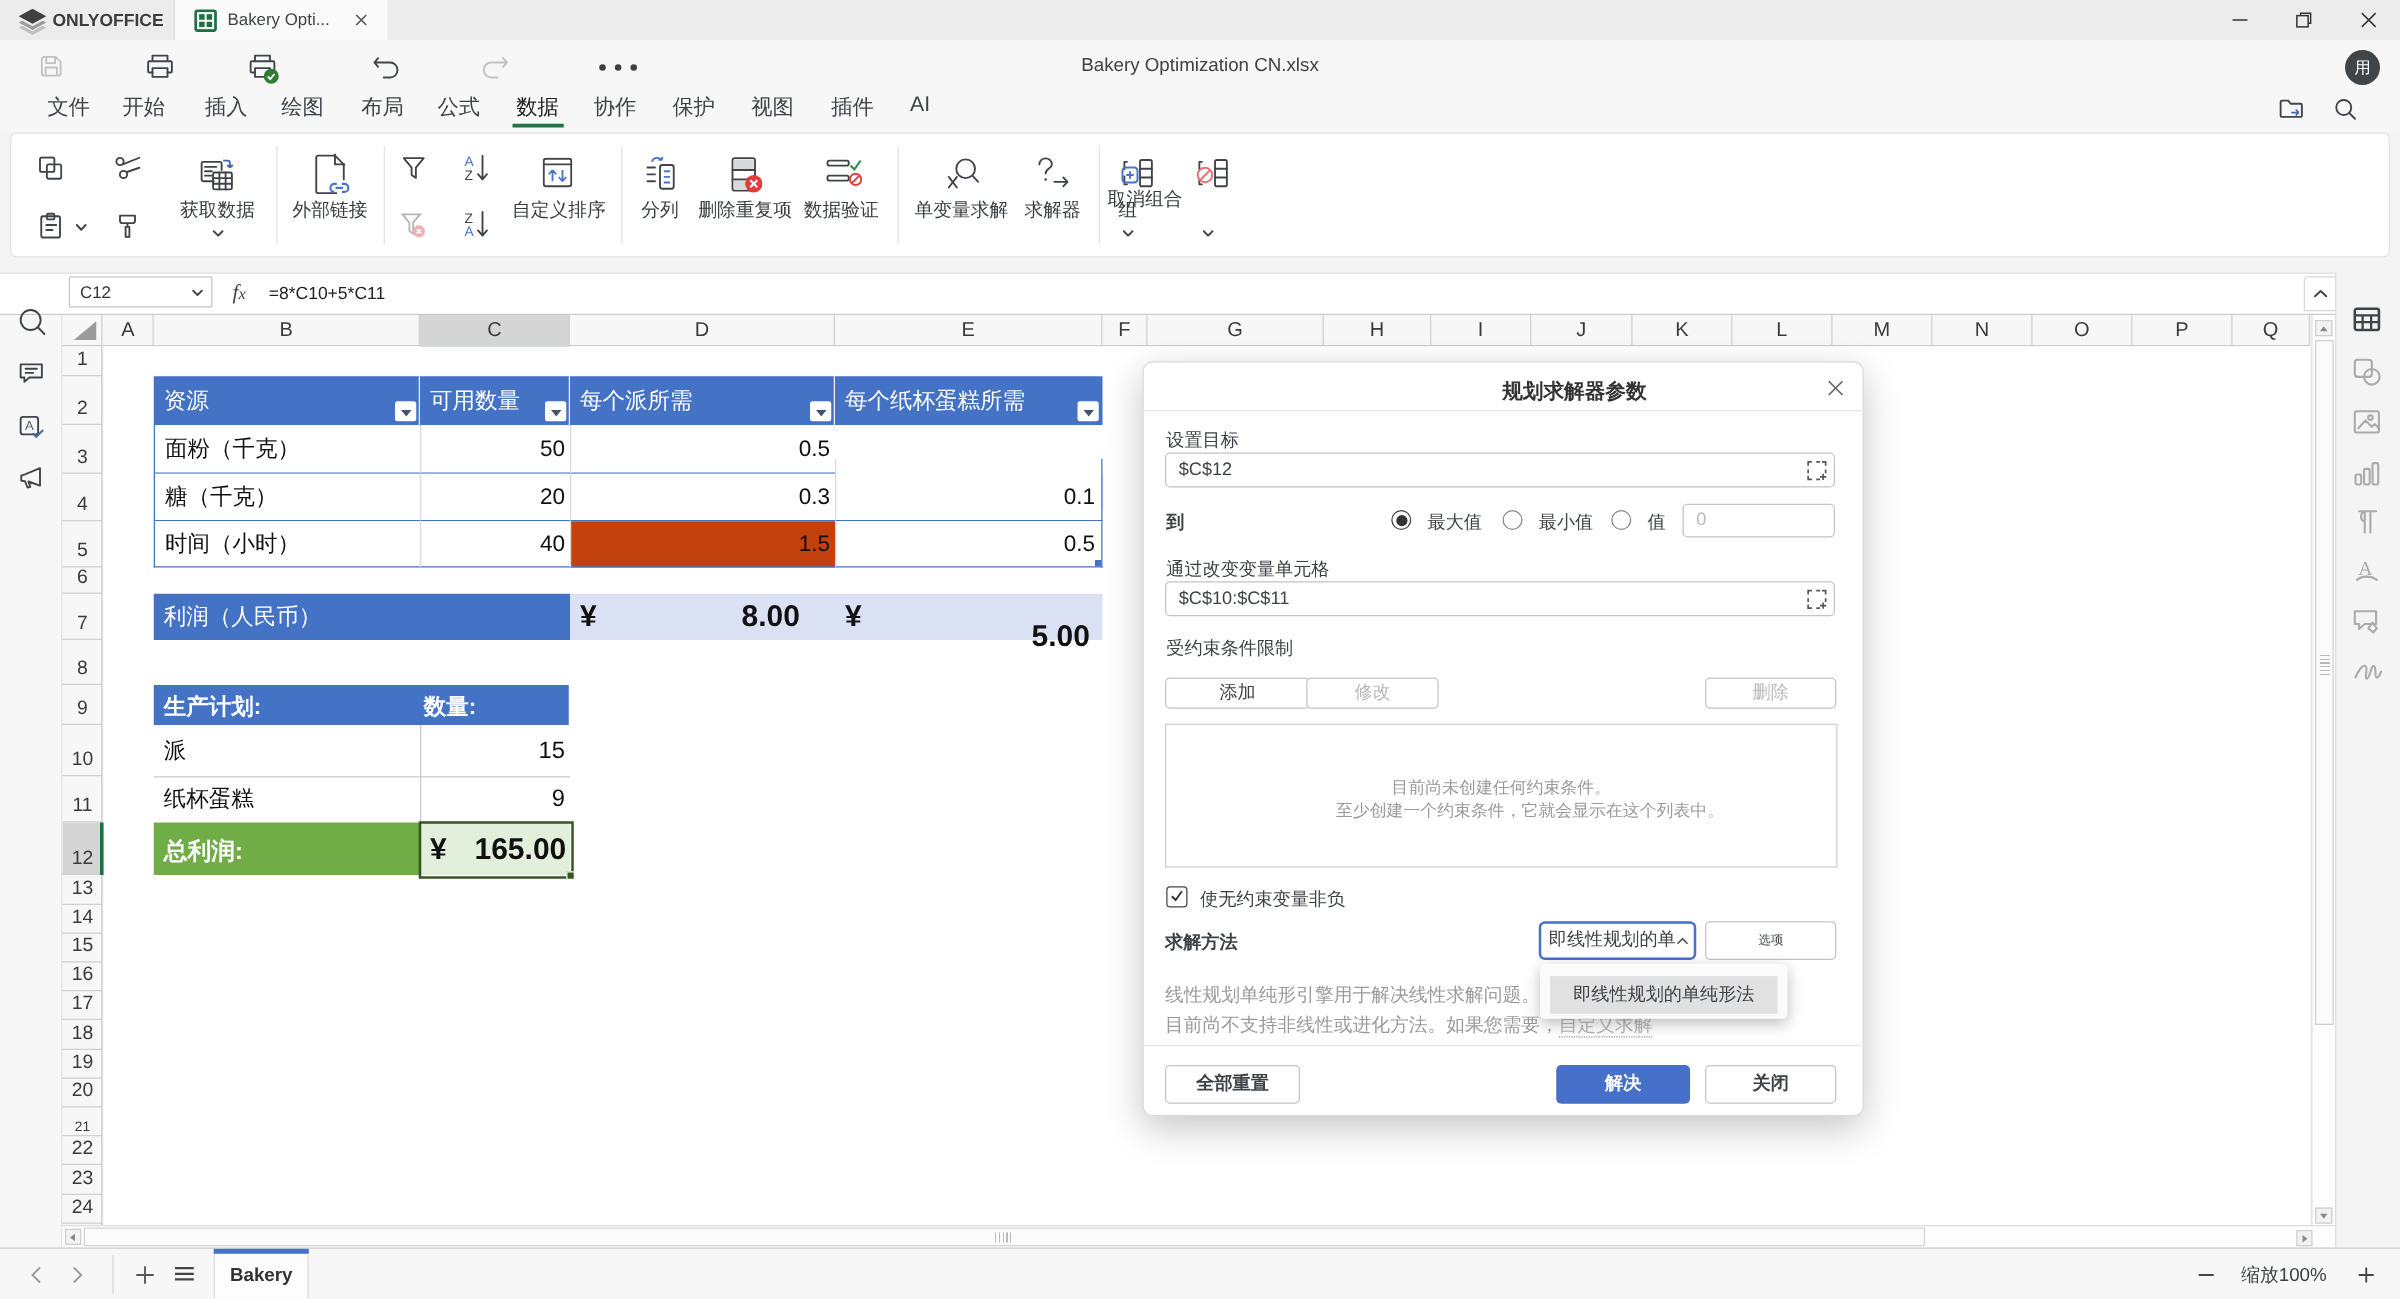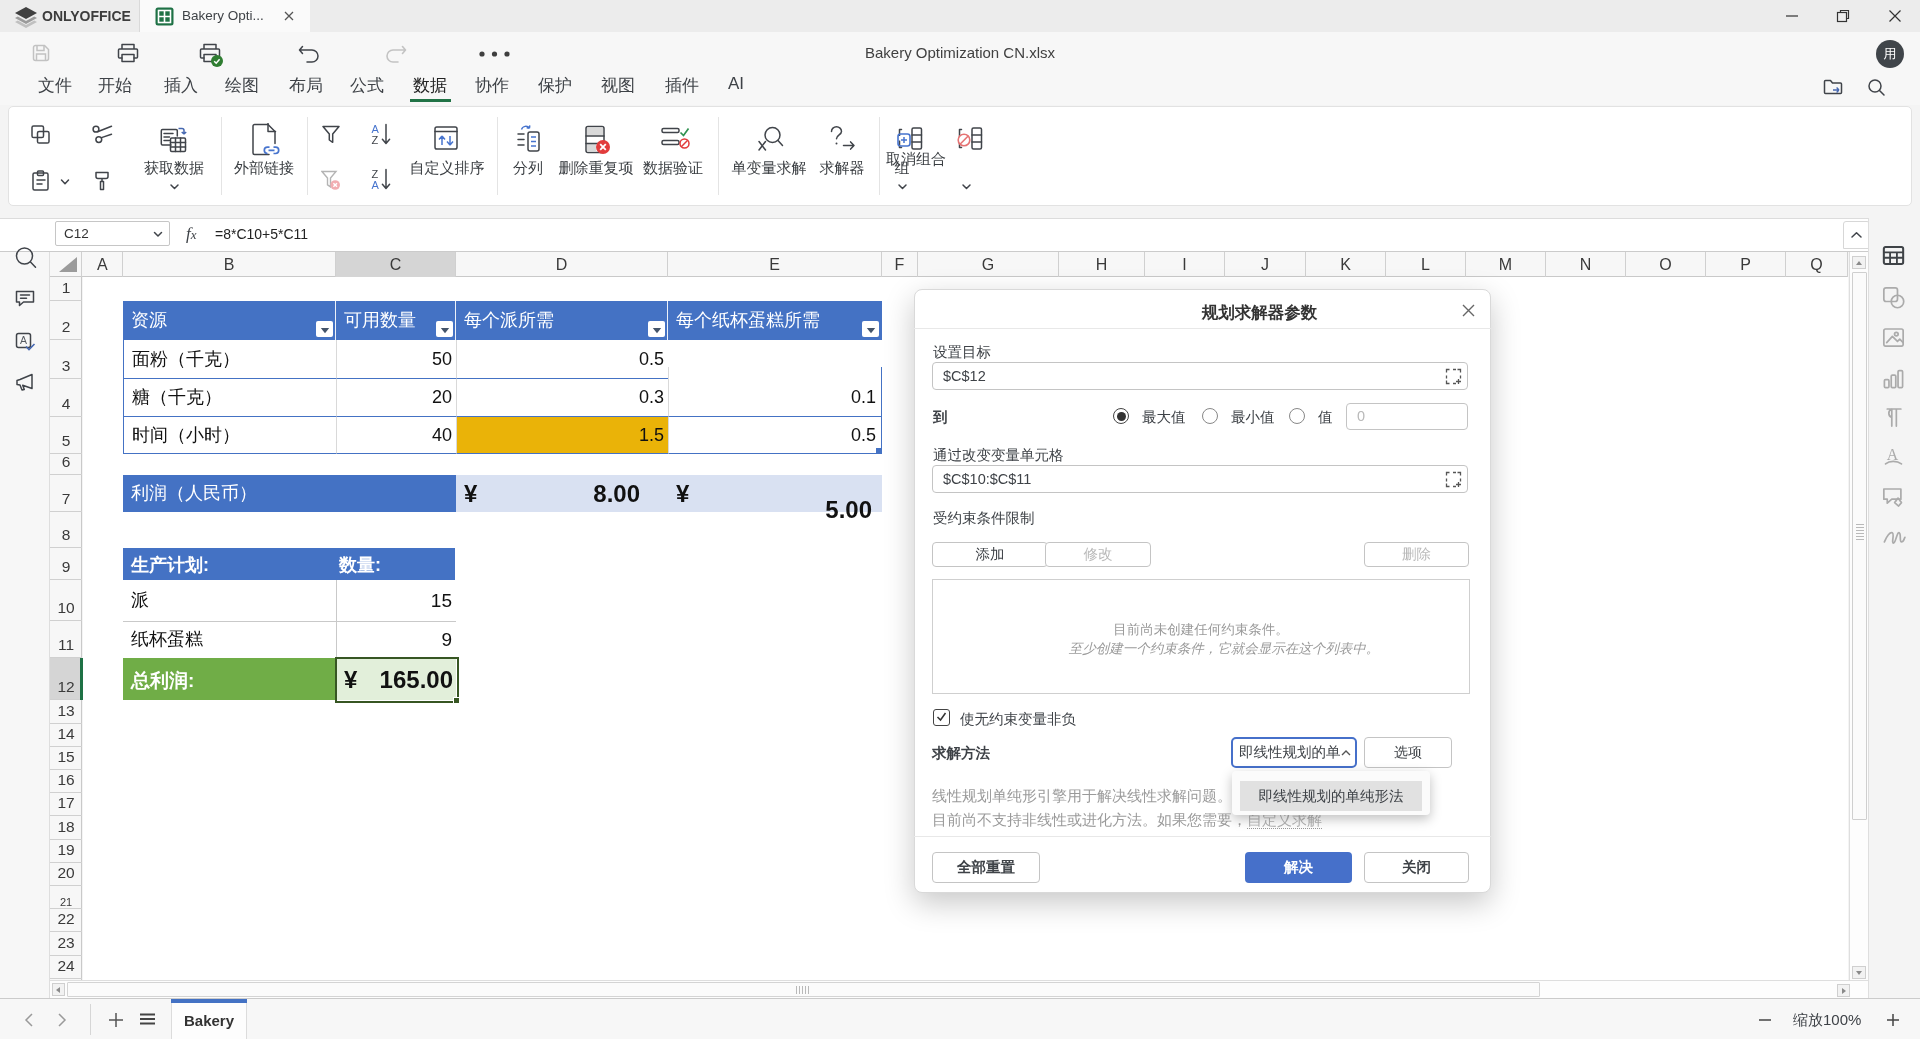--- a/index.html
+++ b/index.html
@@ -316,21 +316,21 @@
 <div class="ab" style="left:123px;top:340.2px;width:213px;height:38.69999999999999px;background:#fff;font-size:18px;color:#111;line-height:38.69999999999999px;padding-left:8px;border-left:1.5px solid #4472c4;border-bottom:1px solid #4472c4;white-space:nowrap;">面粉（千克）</div>
 <div class="ab" style="left:336px;top:340.2px;width:120px;height:38.69999999999999px;background:#fff;font-size:18px;color:#111;line-height:38.69999999999999px;text-align:right;padding-right:4px;border-bottom:1px solid #4472c4;border-left:1px solid #d9d9d9;">50</div>
 <div class="ab" style="left:456px;top:340.2px;width:212px;height:38.69999999999999px;background:#fff;font-size:18px;color:#111;line-height:38.69999999999999px;text-align:right;padding-right:4px;border-bottom:1px solid #4472c4;border-left:1px solid #d9d9d9;">0.5</div>
 <div class="ab" style="left:668px;top:340.2px;width:214px;height:38.69999999999999px;background:#fff;font-size:18px;color:#111;line-height:38.69999999999999px;text-align:right;padding-right:5px;border-bottom:1px solid #4472c4;border-left:1px solid #d9d9d9;border-right:1.5px solid #4472c4;margin-top:27px;">0.2</div>
 <div class="ab" style="left:123px;top:378.9px;width:213px;height:37.900000000000034px;background:#fff;font-size:18px;color:#111;line-height:37.900000000000034px;padding-left:8px;border-left:1.5px solid #4472c4;border-bottom:1px solid #4472c4;white-space:nowrap;">糖（千克）</div>
 <div class="ab" style="left:336px;top:378.9px;width:120px;height:37.900000000000034px;background:#fff;font-size:18px;color:#111;line-height:37.900000000000034px;text-align:right;padding-right:4px;border-bottom:1px solid #4472c4;border-left:1px solid #d9d9d9;">20</div>
 <div class="ab" style="left:456px;top:378.9px;width:212px;height:37.900000000000034px;background:#fff;font-size:18px;color:#111;line-height:37.900000000000034px;text-align:right;padding-right:4px;border-bottom:1px solid #4472c4;border-left:1px solid #d9d9d9;">0.3</div>
 <div class="ab" style="left:668px;top:378.9px;width:214px;height:37.900000000000034px;background:#fff;font-size:18px;color:#111;line-height:37.900000000000034px;text-align:right;padding-right:5px;border-bottom:1px solid #4472c4;border-left:1px solid #d9d9d9;border-right:1.5px solid #4472c4;">0.1</div>
 <div class="ab" style="left:123px;top:416.8px;width:213px;height:37.599999999999966px;background:#fff;font-size:18px;color:#111;line-height:37.599999999999966px;padding-left:8px;border-left:1.5px solid #4472c4;border-bottom:1px solid #4472c4;white-space:nowrap;">时间（小时）</div>
 <div class="ab" style="left:336px;top:416.8px;width:120px;height:37.599999999999966px;background:#fff;font-size:18px;color:#111;line-height:37.599999999999966px;text-align:right;padding-right:4px;border-bottom:1px solid #4472c4;border-left:1px solid #d9d9d9;">40</div>
-<div class="ab" style="left:456px;top:416.8px;width:212px;height:37.599999999999966px;background:#eab308;font-size:18px;color:#111;line-height:37.599999999999966px;text-align:right;padding-right:4px;border-bottom:1px solid #4472c4;border-left:1px solid #d9d9d9;">1.5</div>
+<div class="ab" style="left:456px;top:416.8px;width:212px;height:37.599999999999966px;background:#c2410c;font-size:18px;color:#111;line-height:37.599999999999966px;text-align:right;padding-right:4px;border-bottom:1px solid #4472c4;border-left:1px solid #d9d9d9;">1.5</div>
 <div class="ab" style="left:668px;top:416.8px;width:214px;height:37.599999999999966px;background:#fff;font-size:18px;color:#111;line-height:37.599999999999966px;text-align:right;padding-right:5px;border-bottom:1px solid #4472c4;border-left:1px solid #d9d9d9;border-right:1.5px solid #4472c4;">0.5</div>
 <div class="ab" style="left:876px;top:448px;width:5px;height:5px;background:#4472c4;"></div>
 <div class="ab" style="left:123px;top:474.8px;width:333px;height:37.599999999999966px;background:#4472c4;color:#fff;font-size:18px;font-weight:500;line-height:37.6px;padding-left:8px;">利润（人民币）</div>
 <div class="ab" style="left:456px;top:474.8px;width:212px;height:37.599999999999966px;background:#d9e1f2;"></div>
 <div class="ab" style="left:464px;top:480px;font-size:24px;font-weight:700;color:#111;">¥</div>
 <div class="ab" style="left:456px;top:480px;width:184px;text-align:right;font-size:24px;font-weight:700;color:#111;">8.00</div>
 <div class="ab" style="left:668px;top:474.8px;width:214px;height:37.599999999999966px;background:#d9e1f2;"></div>
 <div class="ab" style="left:676px;top:480px;font-size:24px;font-weight:700;color:#111;">¥</div>
 <div class="ab" style="left:668px;top:496px;width:204px;text-align:right;font-size:24px;font-weight:700;color:#111;">5.00</div>
 <div class="ab" style="left:123px;top:547.6px;width:332px;height:32.10000000000002px;background:#4472c4;"></div>
@@ -454,31 +454,31 @@
 <svg class="ab" style="left:1445px;top:471.0px;" width="17" height="17" viewBox="0 0 17 17">
 <path d="M1.5 4.5v-3h3M8 1.5h3M12.5 1.5h3v3M15.5 7.5v3M1.5 7.5v3M1.5 12.5v3h3M8 15.5h3" stroke="#555" stroke-width="1.3" fill="none"></path>
 <path d="M13.5 11v5M11 13.5h5" stroke="#555" stroke-width="1.3"></path>
   </svg>
 <div class="ab" style="left:933px;top:509px;font-size:14.5px;color:#3e4247;white-space:nowrap;">受约束条件限制</div>
 <div class="ab" style="left:932px;top:541.7px;width:116px;height:25.299999999999955px;background:#fff;border:1px solid #c4c4c4;border-radius:4px;color:#3e4247;font-size:14.5px;font-weight:400;text-align:center;line-height:23.299999999999955px;">添加</div>
 <div class="ab" style="left:1045px;top:541.7px;width:106px;height:25.299999999999955px;background:#fff;border:1px solid #c4c4c4;border-radius:4px;color:#b9b9b9;font-size:14.5px;font-weight:400;text-align:center;line-height:23.299999999999955px;">修改</div>
 <div class="ab" style="left:1364px;top:541.7px;width:105px;height:25.299999999999955px;background:#fff;border:1px solid #c4c4c4;border-radius:4px;color:#b9b9b9;font-size:14.5px;font-weight:400;text-align:center;line-height:23.299999999999955px;">删除</div>
 <div class="ab" style="left:932px;top:579px;width:538px;height:115px;background:#fff;border:1px solid #cfcfcf;"></div>
 <div class="ab" style="left:932px;top:621px;width:538px;text-align:center;font-size:13.5px;color:#9a9a9a;">目前尚未创建任何约束条件。</div>
-<div class="ab" style="left:932px;top:640px;width:584px;text-align:center;font-size:13.5px;color:#9a9a9a;font-style:italic;">至少创建一个约束条件，它就会显示在这个列表中。</div>
+<div class="ab" style="left:932px;top:640px;width:584px;text-align:center;font-size:13.5px;color:#9a9a9a;">至少创建一个约束条件，它就会显示在这个列表中。</div>
 <div class="ab" style="left:933px;top:709px;width:17px;height:17px;border:1.6px solid #444;border-radius:3px;"></div>
 <svg class="ab" style="left:936px;top:712px;" width="11" height="10" viewBox="0 0 11 10">
     <path d="M1.5 5l3 3 5-7" stroke="#333" stroke-width="1.5" fill="none"></path>
   </svg>
 <div class="ab" style="left:960px;top:710px;font-size:14.5px;color:#3e4247;white-space:nowrap;">使无约束变量非负</div>
 <div class="ab" style="left:932px;top:744px;font-size:14.5px;color:#3e4247;font-weight:700;white-space:nowrap;">求解方法</div>
 <div class="ab" style="left:932px;top:787px;font-size:15px;color:#9a9a9a;white-space:nowrap;">线性规划单纯形引擎用于解决线性求解问题。</div>
 <div class="ab" style="left:932px;top:811px;font-size:15px;color:#9a9a9a;white-space:nowrap;">目前尚不支持非线性或进化方法。如果您需要，<span style="color:#b5b5b5;border-bottom:1px dotted #9a9a9a;">自定义求解</span></div>
 <div class="ab" style="left:1231px;top:737px;width:126px;height:31px;background:#fff;border:2px solid #4670ca;border-radius:5px;overflow:hidden;font-size:14.5px;color:#3e4247;line-height:27px;padding-left:6px;white-space:nowrap;">即线性规划的单</div>
 <svg class="ab" style="left:1340px;top:749px;" width="12" height="8" viewBox="0 0 12 8">
     <path d="M2 6 6 2l4 4" stroke="#555" stroke-width="1.4" fill="none"></path>
   </svg>
-<div class="ab" style="left:1364px;top:737px;width:88px;height:31px;background:#fff;border:1px solid #c4c4c4;border-radius:4px;color:#3e4247;font-size:14px;font-weight:400;text-align:center;line-height:29px;">选项</div>
+<div class="ab" style="left:1364px;top:737px;width:105px;height:31px;background:#fff;border:1px solid #c4c4c4;border-radius:4px;color:#3e4247;font-size:10px;font-weight:400;text-align:center;line-height:29px;">选项</div>
 <div class="ab" style="left:1232px;top:771px;width:198px;height:44px;background:#fbfbfb;border-radius:4px;box-shadow:0 4px 12px rgba(0,0,0,.25);"></div>
 <div class="ab" style="left:1240px;top:781px;width:182px;height:30px;background:#e1e1e1;font-size:14.5px;color:#3e4247;text-align:center;line-height:30px;white-space:nowrap;">即线性规划的单纯形法</div>
 <div class="ab" style="left:914px;top:836px;width:577px;height:1px;background:#e8e8e8;"></div>
 <div class="ab" style="left:932px;top:852px;width:108px;height:31px;background:#fff;border:1px solid #c4c4c4;border-radius:4px;color:#3e4247;font-size:14.5px;font-weight:600;text-align:center;line-height:29px;">全部重置</div>
 <div class="ab" style="left:1245px;top:852px;width:107px;height:31px;background:#4670ca;border-radius:4px;color:#fff;font-size:14.5px;font-weight:700;text-align:center;line-height:31px;">解决</div>
 <div class="ab" style="left:1364px;top:852px;width:105px;height:31px;background:#fff;border:1px solid #c4c4c4;border-radius:4px;color:#3e4247;font-size:14.5px;font-weight:600;text-align:center;line-height:29px;">关闭</div>
 </body></html>

